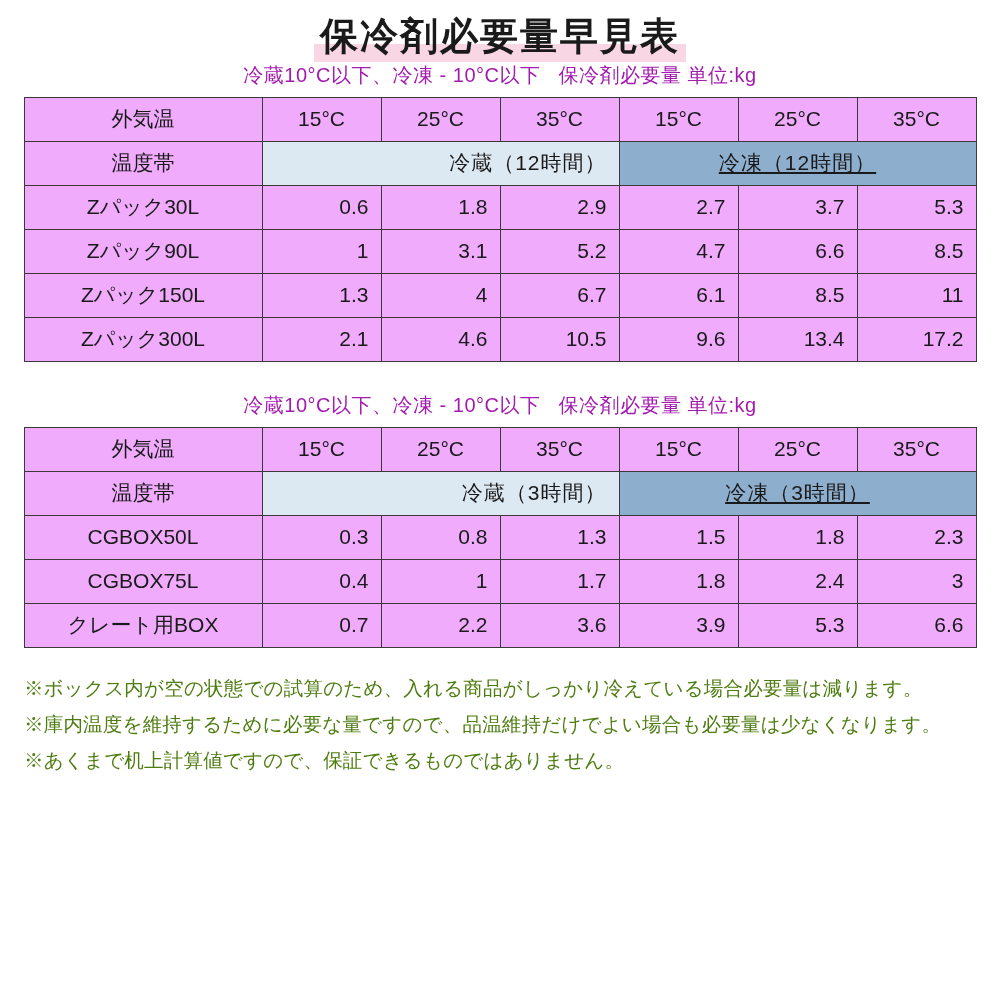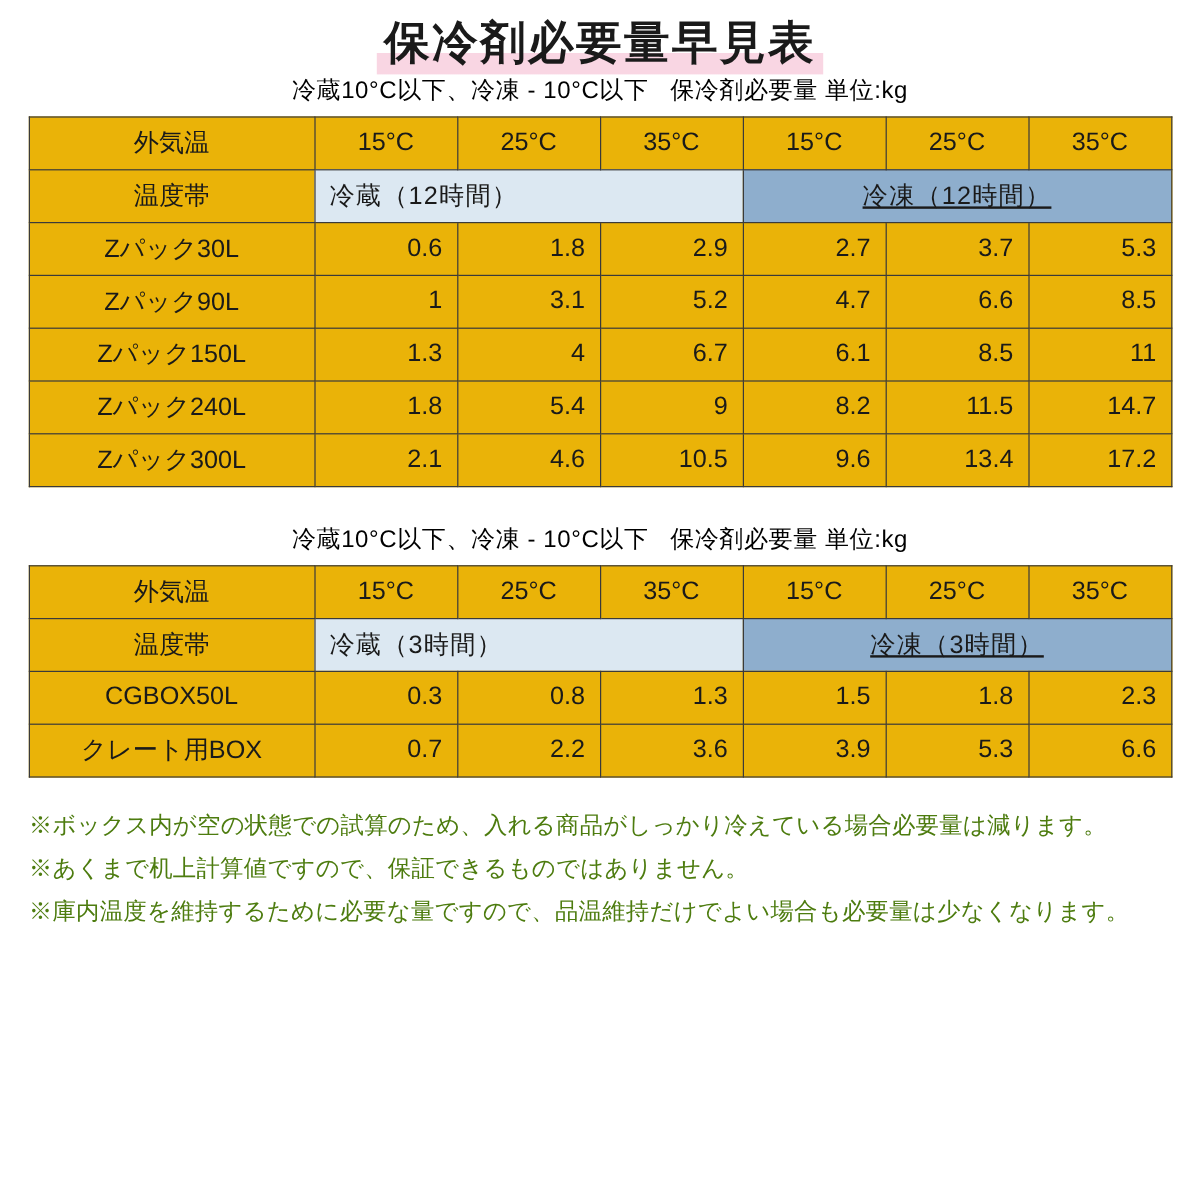--- a/index.html
+++ b/index.html
@@ -35,50 +35,50 @@
     line-height: 1.2;
     padding: 0 6px 2px 6px;
     background: linear-gradient(to top, #f9d6e3 0 18px, rgba(0,0,0,0) 18px 100%);
     color: #1a1a1a;
   }
   
   .caption {
     text-align: center;
     font-size: 20px;
     letter-spacing: 0.5px;
-    color: #000000;
+    color: #a21caf;
     margin: 0;
   }
   .caption .gap {
     display: inline-block;
     width: 18px;
   }
   
   table.grid {
     border-collapse: collapse;
     table-layout: fixed;
     width: 952px;
     margin: 8px auto 0 auto;
-    background: #eab308;
+    background: #f0abfc;
   }
   table.grid td, table.grid th {
     border: 1px solid #3a3a3a;
     font-size: 21px;
     font-weight: normal;
     height: 44px;
     padding: 0 12px;
     box-sizing: border-box;
     color: #1a1a1a;
   }
   .col-label { width: 238px; text-align: center; }
   .col-val   { width: 119px; text-align: right; }
   .hdr-temp  { text-align: center; }
   .band-chill {
     background: #dce8f2;
-    text-align: left;
+    text-align: right;
     letter-spacing: 1px;
     margin-left: 11px;
   }
   .band-freeze {
     background: #8eaecd;
     text-align: center;
     letter-spacing: 1px;
     text-decoration: underline;
   }
   
@@ -146,29 +146,20 @@
       <tr>
         <td class="col-label">Zパック150L</td>
         <td class="col-val">1.3</td>
         <td class="col-val">4</td>
         <td class="col-val">6.7</td>
         <td class="col-val">6.1</td>
         <td class="col-val">8.5</td>
         <td class="col-val">11</td>
       </tr>
       <tr>
-        <td class="col-label">Zパック240L</td>
-        <td class="col-val">1.8</td>
-        <td class="col-val">5.4</td>
-        <td class="col-val">9</td>
-        <td class="col-val">8.2</td>
-        <td class="col-val">11.5</td>
-        <td class="col-val">14.7</td>
-      </tr>
-      <tr>
         <td class="col-label">Zパック300L</td>
         <td class="col-val">2.1</td>
         <td class="col-val">4.6</td>
         <td class="col-val">10.5</td>
         <td class="col-val">9.6</td>
         <td class="col-val">13.4</td>
         <td class="col-val">17.2</td>
       </tr>
     </tbody>
   </table>
@@ -199,30 +190,39 @@
       <tr>
         <td class="col-label">CGBOX50L</td>
         <td class="col-val">0.3</td>
         <td class="col-val">0.8</td>
         <td class="col-val">1.3</td>
         <td class="col-val">1.5</td>
         <td class="col-val">1.8</td>
         <td class="col-val">2.3</td>
       </tr>
       <tr>
+        <td class="col-label">CGBOX75L</td>
+        <td class="col-val">0.4</td>
+        <td class="col-val">1</td>
+        <td class="col-val">1.7</td>
+        <td class="col-val">1.8</td>
+        <td class="col-val">2.4</td>
+        <td class="col-val">3</td>
+      </tr>
+      <tr>
         <td class="col-label">クレート用BOX</td>
         <td class="col-val">0.7</td>
         <td class="col-val">2.2</td>
         <td class="col-val">3.6</td>
         <td class="col-val">3.9</td>
         <td class="col-val">5.3</td>
         <td class="col-val">6.6</td>
       </tr>
     </tbody>
   </table>
 
   <div class="notes">
     <p>※ボックス内が空の状態での試算のため、入れる商品がしっかり冷えている場合必要量は減ります。</p>
+    <p>※庫内温度を維持するために必要な量ですので、品温維持だけでよい場合も必要量は少なくなります。</p>
     <p>※あくまで机上計算値ですので、保証できるものではありません。</p>
-    <p>※庫内温度を維持するために必要な量ですので、品温維持だけでよい場合も必要量は少なくなります。</p>
   </div>
 
 </div>
 
 </body></html>

